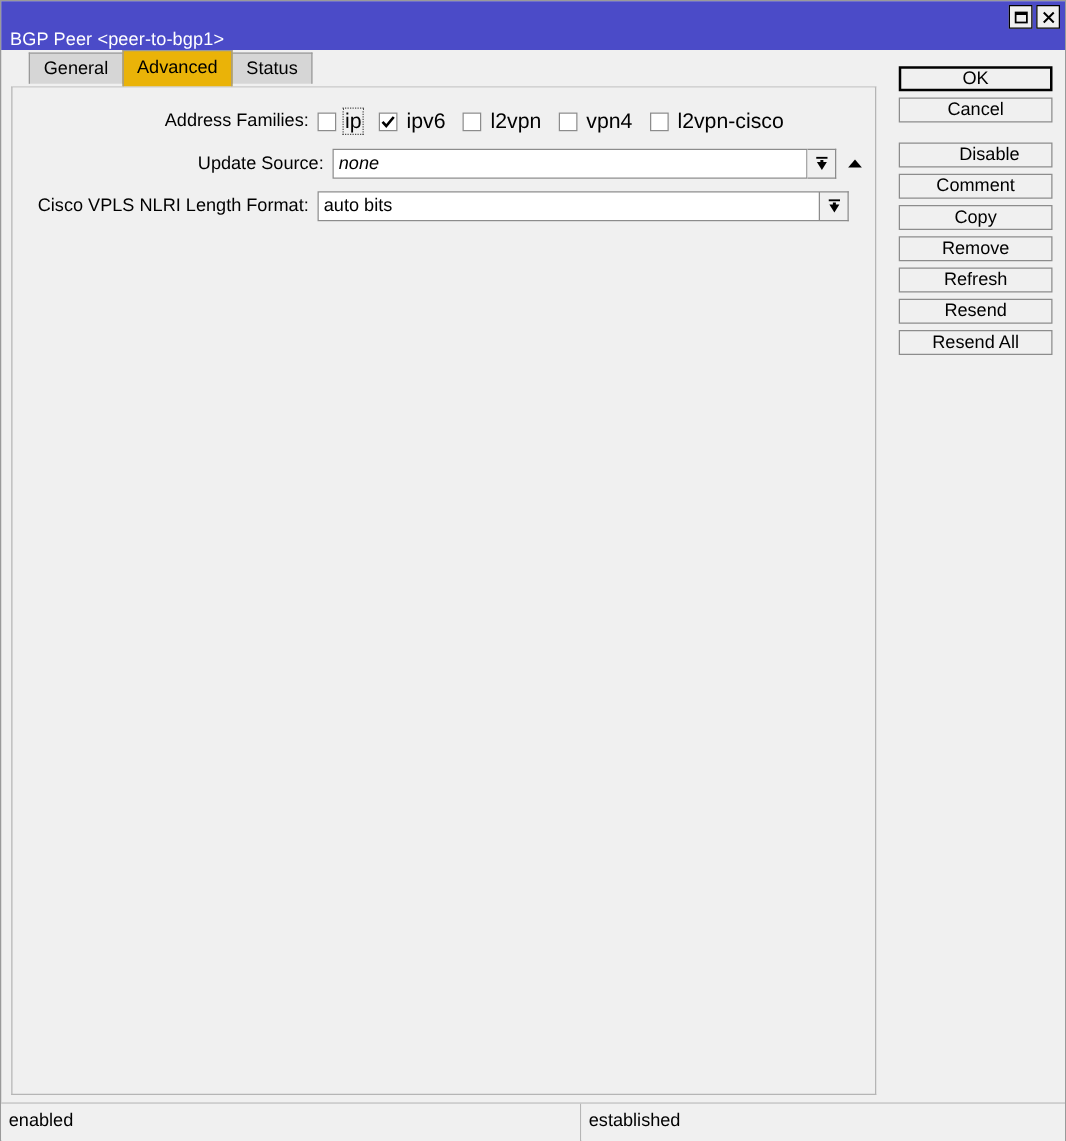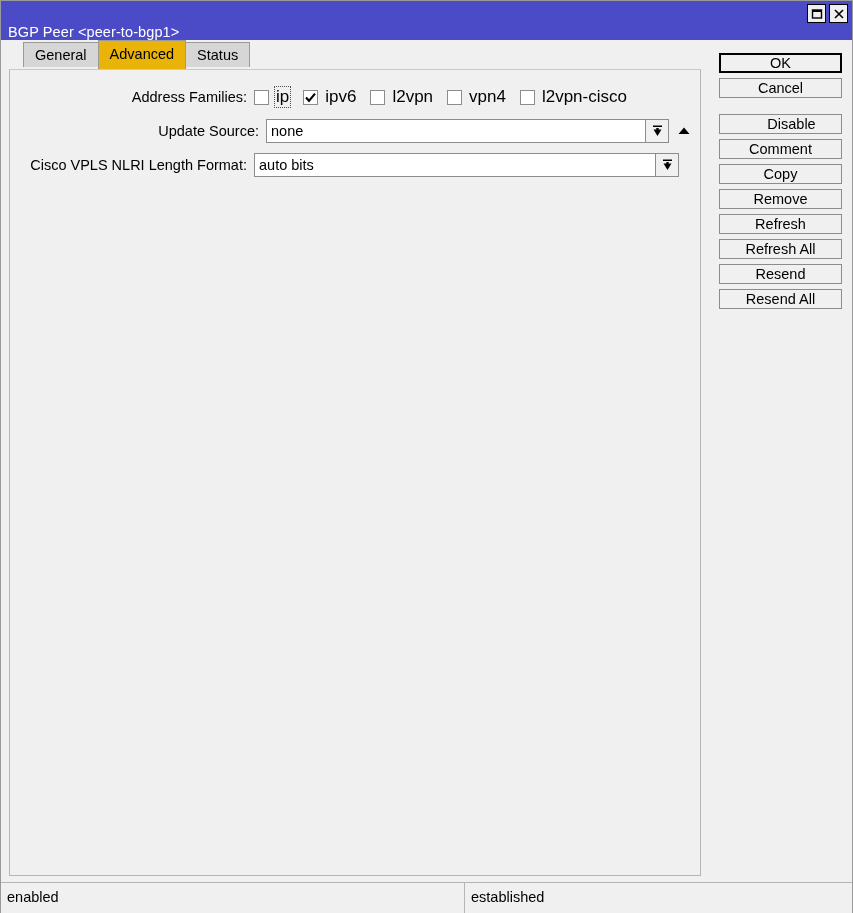--- a/index.html
+++ b/index.html
@@ -187,21 +187,21 @@
     border: 1px solid #8c8c8c;
     box-sizing: border-box;
     font-family: "Liberation Sans", sans-serif;
     font-size: 14.5px;
     color: #000;
     padding: 0 4px;
     line-height: 22px;
     height: 24px;
     outline: none;
   }
-  #update-input { width: 380px; }
+  #update-input { width: 380px; font-style: italic; }
   #nlri-input   { width: 402px; }
 
   .dd-btn {
     width: 23px;
     height: 24px;
     background: #f0f0f0;
     border: 1px solid #8c8c8c;
     border-left: none;
     box-sizing: border-box;
     display: flex;
@@ -392,21 +392,20 @@
     </div>
 
     <div id="button-col">
       <button class="action-btn default">OK</button>
       <button class="action-btn">Cancel</button>
       <button class="action-btn gap-before">Disable</button>
       <button class="action-btn">Comment</button>
       <button class="action-btn">Copy</button>
       <button class="action-btn">Remove</button>
       <button class="action-btn">Refresh</button>
-      <button class="action-btn">Refresh All</button>
       <button class="action-btn">Resend</button>
       <button class="action-btn">Resend All</button>
     </div>
 
   </div>
 
   <div id="statusbar">
     <div class="status-cell" id="status-left">enabled</div>
     <div class="status-cell" id="status-right">established</div>
   </div>

